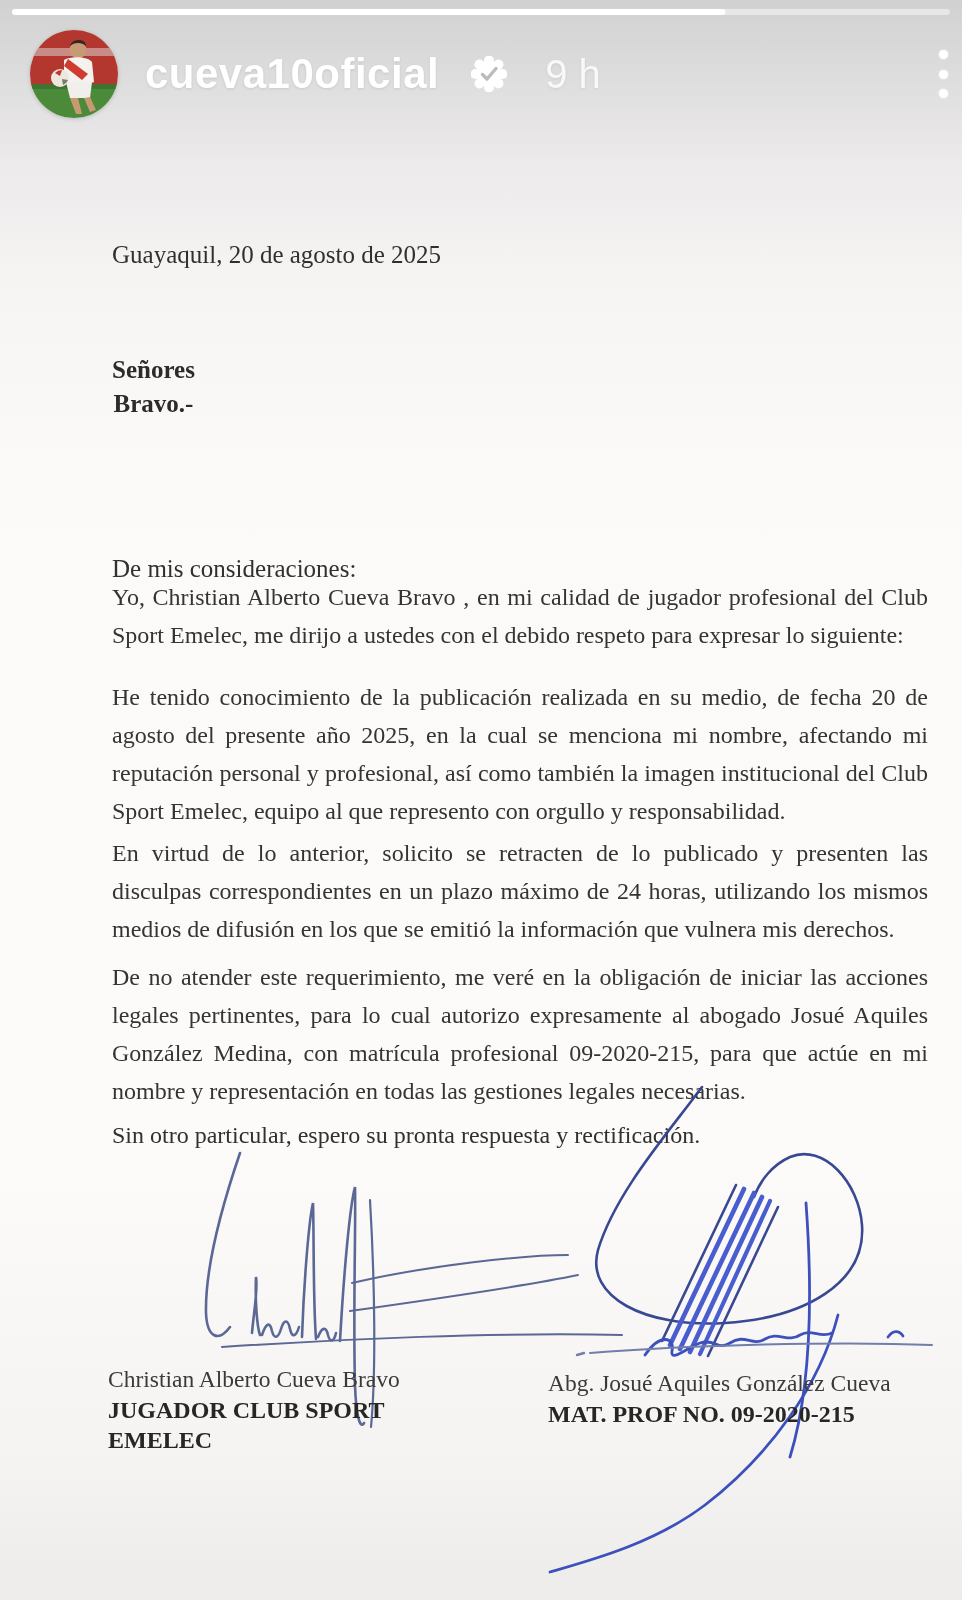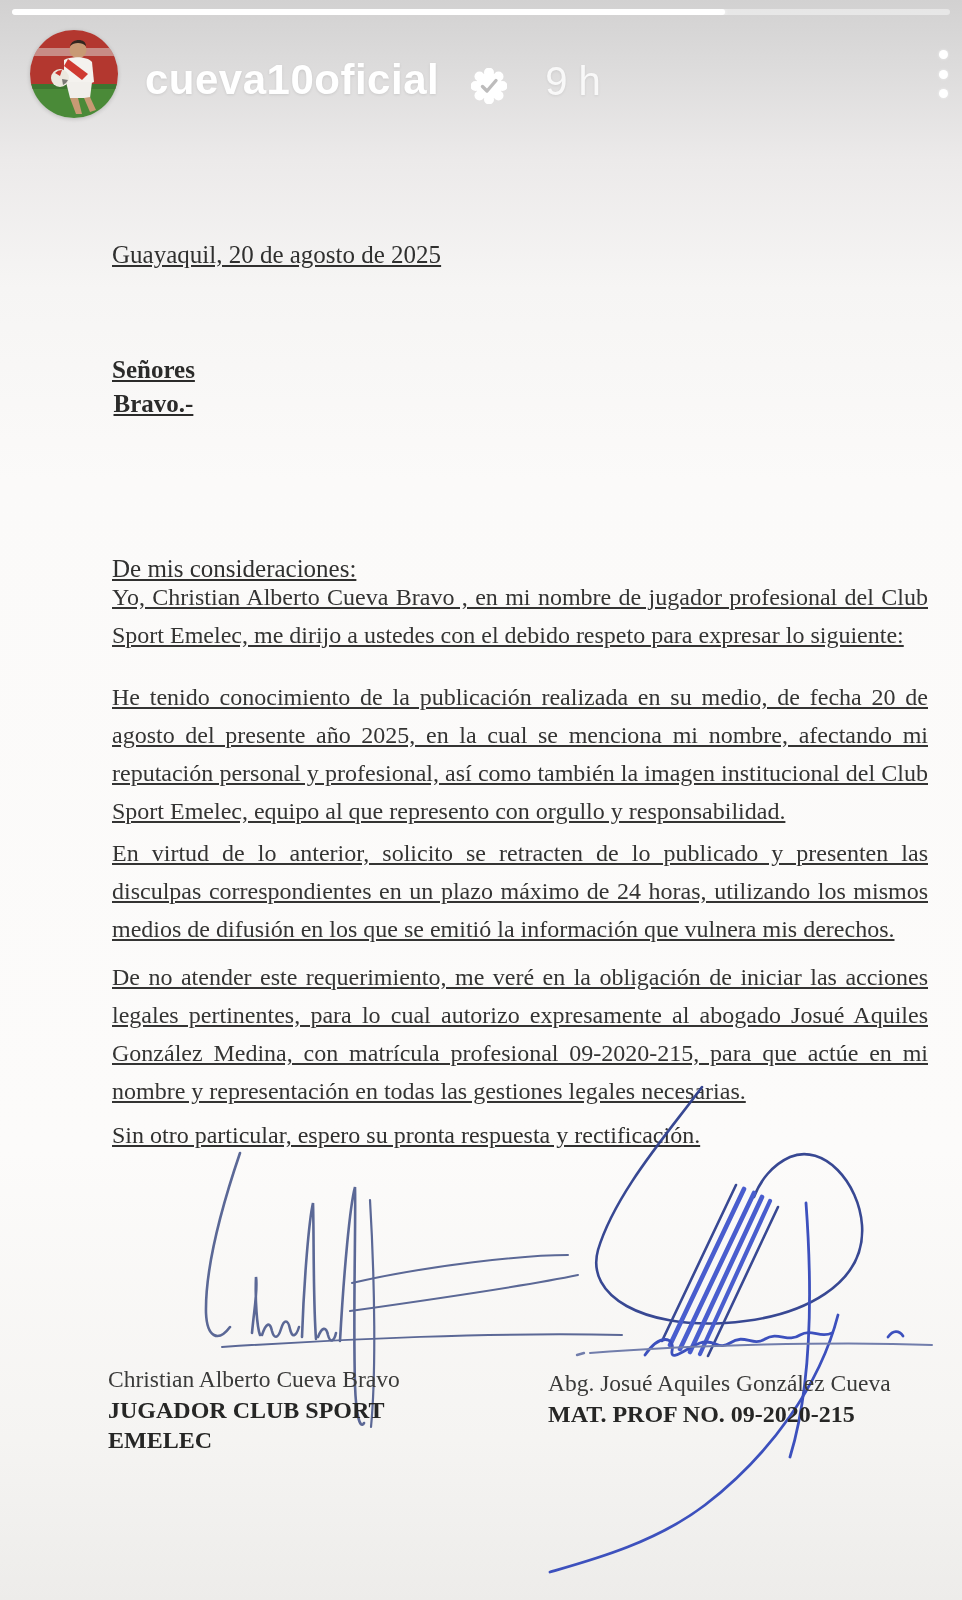--- a/index.html
+++ b/index.html
@@ -11,35 +11,35 @@
   
   .progress-track{
     position:absolute;left:12px;top:9px;width:938px;height:6px;
     background:rgba(255,255,255,0.45);border-radius:3px;overflow:hidden;
   }
   .progress-fill{height:100%;background:#ffffff;border-radius:3px;box-shadow:0 0 4px rgba(255,255,255,.8);}
   .avatar-wrap{
     position:absolute;left:30px;top:30px;width:88px;height:88px;border-radius:50%;
     overflow:hidden;box-shadow:0 1px 4px rgba(0,0,0,.18);cursor:pointer;
   }
-  .header-row{position:absolute;left:145px;top:44px;height:60px;display:flex;align-items:flex-end;gap:30px;}
+  .header-row{position:absolute;left:145px;top:44px;height:60px;display:flex;align-items:center;gap:30px;}
   .username{
     font-size:42px;font-weight:700;color:#ffffff;letter-spacing:.5px;
     text-shadow:0 1px 3px rgba(0,0,0,.10);cursor:pointer;
   }
   .badge{width:36px;height:36px;margin-left:2px;}
   .timestamp{font-size:40px;font-weight:400;color:rgba(255,255,255,.85);margin-left:8px;
     text-shadow:0 1px 3px rgba(0,0,0,.08);}
   .kebab{position:absolute;right:6px;top:48px;width:26px;height:48px;display:flex;flex-direction:column;
     align-items:center;justify-content:space-between;cursor:pointer;padding:2px 0;}
   .kebab span{width:9px;height:9px;border-radius:50%;background:#ffffff;box-shadow:0 0 3px rgba(255,255,255,.6);}
   
   .letter{position:absolute;left:0;top:0;width:962px;height:1600px;
     font-family:"Liberation Serif",serif;color:#30302f;}
-  .l-abs{position:absolute;text-decoration:underline;}
+  .l-abs{position:absolute;}
   .date{left:112px;top:241px;font-size:25px;}
   .recipient{left:112px;top:353px;font-size:25px;font-weight:700;line-height:34px;color:#2b2b2a;text-align:center;}
   .salutation{left:112px;top:519px;font-size:25px;margin-top:36px;}
   .para{left:112px;top:0;width:816px;font-size:24px;line-height:38px;
     text-align:justify;text-align-last:left;color:#343433;}
   .p1{top:578px;} .p2{top:678px;} .p3{top:834px;} .p4{top:958px;}
   .closing{left:112px;top:1122px;font-size:24px;}
   .sig-layer{position:absolute;left:0;top:1085px;width:962px;height:515px;pointer-events:none;}
   .sig-block{position:absolute;text-align:left;}
   .sig-left{left:108px;top:1366px;width:336px;}
@@ -103,21 +103,21 @@
 
   <div class="l-abs date">Guayaquil, 20 de agosto de 2025</div>
 
   <div class="l-abs recipient">
     <div>Señores</div>
     <div>Bravo.-</div>
   </div>
 
   <div class="l-abs salutation">De mis consideraciones:</div>
 
-  <div class="l-abs para p1">Yo, Christian Alberto Cueva Bravo , en mi nombre de jugador profesional del Club Sport Emelec, me dirijo a ustedes con el debido respeto para expresar lo siguiente:</div>
+  <div class="l-abs para p1">Yo, Christian Alberto Cueva Bravo , en mi calidad de jugador profesional del Club Sport Emelec, me dirijo a ustedes con el debido respeto para expresar lo siguiente:</div>
   <div class="l-abs para p2">He tenido conocimiento de la publicación realizada en su medio, de fecha 20 de agosto del presente año 2025, en la cual se menciona mi nombre, afectando mi reputación personal y profesional, así como también la imagen institucional del Club Sport Emelec, equipo al que represento con orgullo y responsabilidad.</div>
   <div class="l-abs para p3">En virtud de lo anterior, solicito se retracten de lo publicado y presenten las disculpas correspondientes en un plazo máximo de 24 horas, utilizando los mismos medios de difusión en los que se emitió la información que vulnera mis derechos.</div>
   <div class="l-abs para p4">De no atender este requerimiento, me veré en la obligación de iniciar las acciones legales pertinentes, para lo cual autorizo expresamente al abogado Josué Aquiles González Medina, con matrícula profesional 09-2020-215, para que actúe en mi nombre y representación en todas las gestiones legales necesarias.</div>
 
   <div class="l-abs closing">Sin otro particular, espero su pronta respuesta y rectificación.</div>
 
   <svg class="sig-layer" viewBox="0 0 962 515">
 
     <g fill="none" stroke="#4e5c8e" stroke-width="2.6" stroke-linecap="round" opacity="0.92">
       <path d="M240,68 C224,115 205,180 206,228 C207,252 218,258 230,242"></path>

